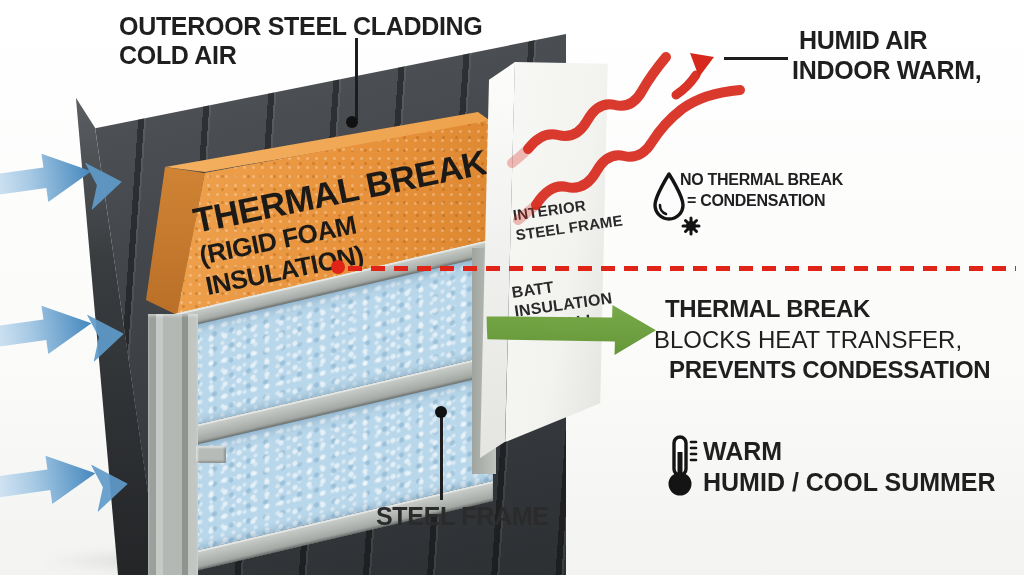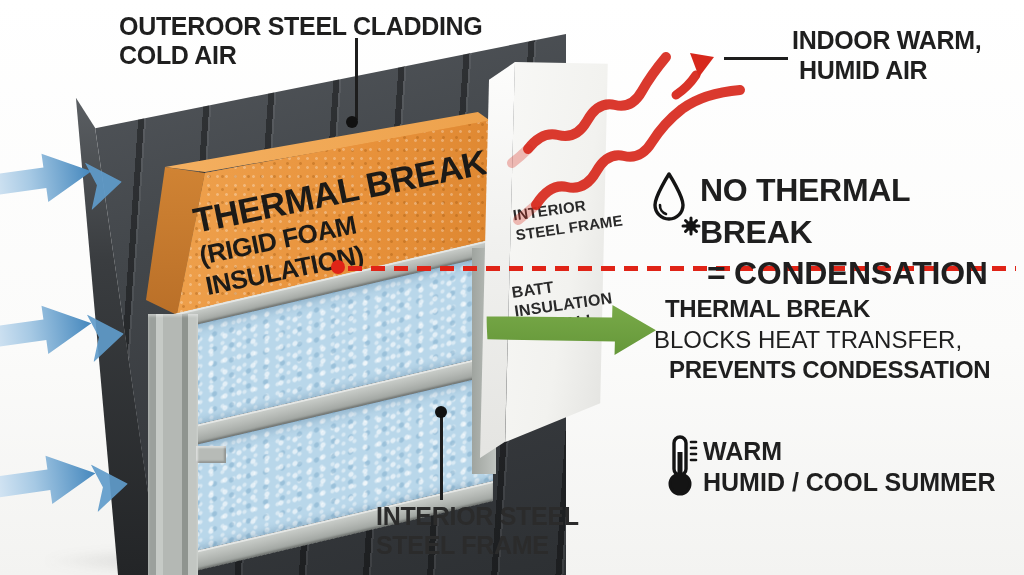--- a/index.html
+++ b/index.html
@@ -85,21 +85,21 @@
   .red-dash{left:348px;top:266px;width:668px;height:5px;
     background:repeating-linear-gradient(90deg,#e02417 0 14px,rgba(0,0,0,0) 14px 23px);}
   .red-dot{left:331px;top:260px;width:14px;height:14px;border-radius:50%;background:#e02417;}
   
   .leader-v{width:3px;background:#1d1d1d;}
   .leader-h{height:3px;background:#1d1d1d;}
   .leader-dot{width:12px;height:12px;border-radius:50%;background:#111;}
   .lbl{line-height:1.14;letter-spacing:-.3px;}
   .outdoor-label{left:84px;top:12px;font-size:25px;font-weight:700;margin-left:35px;}
   .indoor-label{left:792px;top:26px;font-size:25px;font-weight:700;line-height:1.18;}
-  .nobreak-label{left:700px;top:170px;font-size:32px;font-weight:700;line-height:1.3;}
+  .nobreak-label{left:680px;top:170px;font-size:16px;font-weight:700;line-height:1.3;}
   .benefit-label{left:654px;top:294px;font-size:24px;line-height:1.28;}
   .comfort-label{left:703px;top:436px;font-size:25px;font-weight:700;line-height:1.25;letter-spacing:0;}
   .intframe-label{left:376px;top:502px;font-size:25px;font-weight:700;color:#2b2b2b;}
   .ind2{margin-left:7px;} .ind3{margin-left:15px;} .ind1{margin-left:11px;}
   .reg{font-weight:400;letter-spacing:0;}
 </style>
 </head>
 <body>
 
 <div id="stage">
@@ -169,22 +169,22 @@
   <div class="abs leader-h" style="left:724px;top:57px;width:64px"></div>
   <div class="abs leader-v" style="left:440px;top:414px;height:86px"></div>
   <div class="abs leader-dot" style="left:435px;top:406px"></div>
 
   <div class="abs lbl outdoor-label">
     <div>OUTEROOR STEEL CLADDING</div>
     <div>COLD AIR</div>
   </div>
 
   <div class="abs lbl indoor-label">
+    <div style="margin-left:7px">HUMID AIR</div>
     <div>INDOOR WARM,</div>
-    <div style="margin-left:7px">HUMID AIR</div>
   </div>
 
   <svg class="abs" style="left:650px;top:170px" width="56" height="72" viewBox="0 0 56 72">
     <path d="M 19 4 C 19 4 5 26 5 35 a 14 14 0 0 0 28 0 C 33 26 19 4 19 4 Z" fill="none" stroke="#141414" stroke-width="3.4" stroke-linejoin="round"></path>
     <path d="M 10 35 a 9 9 0 0 0 6 9" fill="none" stroke="#141414" stroke-width="2.6" stroke-linecap="round"></path>
     <g stroke="#141414" stroke-width="3" stroke-linecap="round">
       <line x1="41" y1="48" x2="41" y2="64"></line>
         <line x1="33" y1="56" x2="49" y2="56"></line>
       <line x1="35.5" y1="50.5" x2="46.5" y2="61.5"></line>
         <line x1="46.5" y1="50.5" x2="35.5" y2="61.5"></line>
@@ -212,17 +212,16 @@
       <line x1="29" y1="20" x2="34" y2="20"></line>
         <line x1="29" y1="26" x2="34" y2="26"></line>
     </g>
   </svg>
   <div class="abs lbl comfort-label">
     <div>WARM</div>
     <div>HUMID / COOL SUMMER</div>
   </div>
 
   <div class="abs lbl intframe-label">
-    <div>INTERIOR STEEL</div>
     <div>STEEL FRAME</div>
   </div>
 
 </div>
 
 </body></html>

